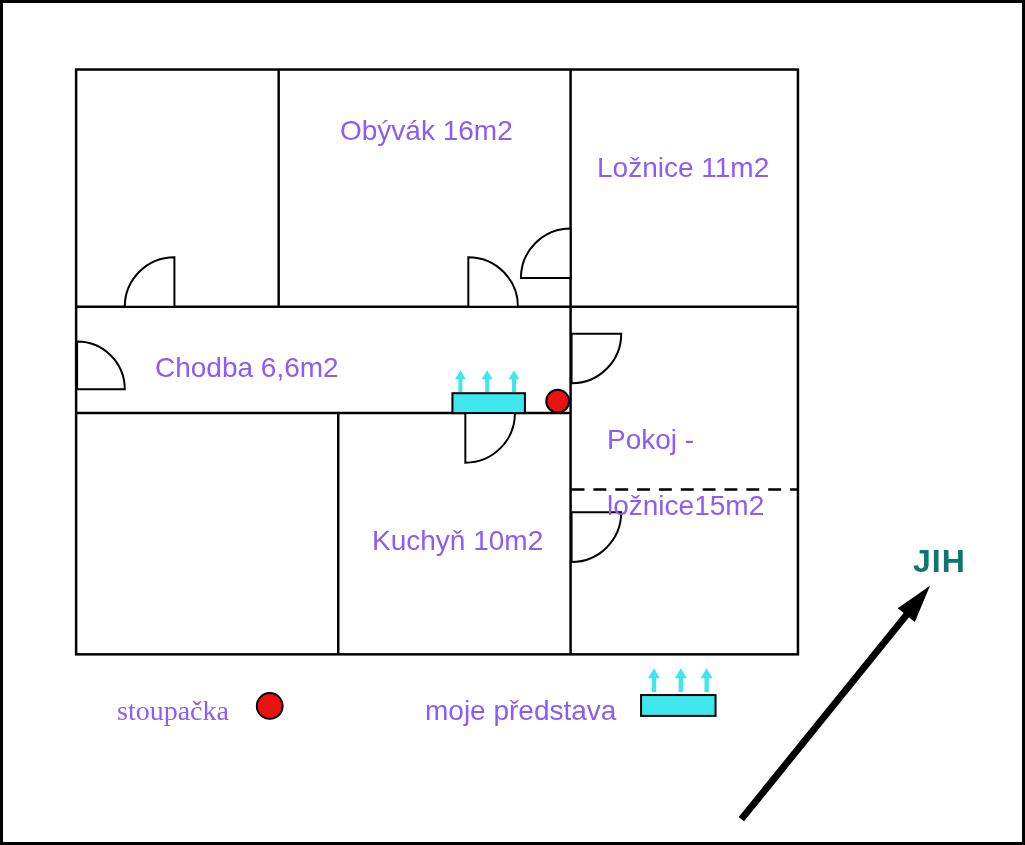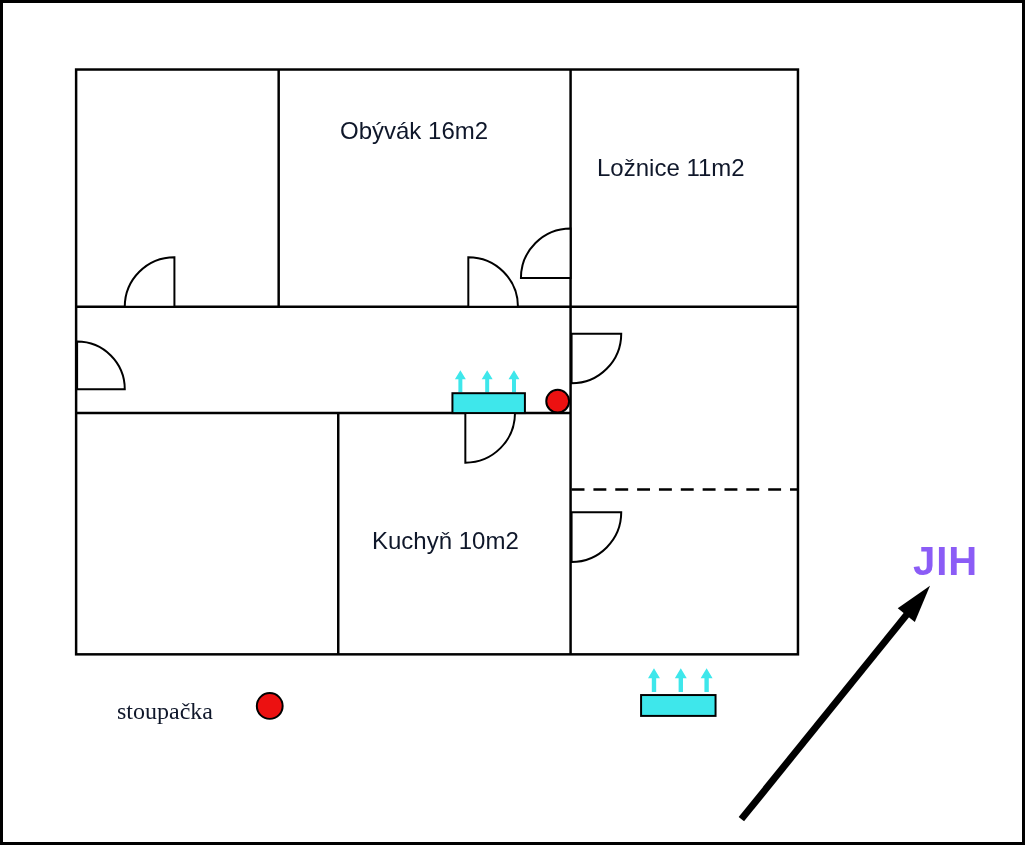--- a/index.html
+++ b/index.html
@@ -19,30 +19,30 @@
   }
   .plan-svg {
     position: absolute;
     left: 0;
     top: 0;
     width: 100%;
     height: 100%;
   }
   .label {
     position: absolute;
-    color: #0f172a;
-    font-size: 24px;
+    color: #8b5cf6;
+    font-size: 28px;
     line-height: 32px;
     white-space: nowrap;
   }
   .label.two-line { line-height: 33px; white-space: pre-line; }
   .compass-label {
     position: absolute;
-    color: #8b5cf6;
-    font-size: 40px;
+    color: #0f766e;
+    font-size: 32px;
     font-weight: bold;
     line-height: 40px;
     letter-spacing: 1px;
     white-space: nowrap;
   }
 </style>
 </head>
 <body>
 
 <div class="canvas">
@@ -89,22 +89,28 @@
     <g fill="#000000">
       <line x1="743" y1="822" x2="912" y2="613" stroke="#000000" stroke-width="7"></line>
       <polygon points="933,587 917.7,623.5 900.5,609.7"></polygon>
     </g>
   </svg>
 
   <div class="label" style="left:337px; top:112px;">Obývák 16m2</div>
 
   <div class="label" style="left:594px; top:112px;margin-top:37px;">Ložnice 11m2</div>
 
+  <div class="label" style="left:152px; top:349px;">Chodba 6,6m2</div>
 
+  <div class="label two-line" style="left:604px; top:387px;">
+    <span>Pokoj -</span><br>
+    <span>ložnice15m2</span>
+  </div>
 
   <div class="label" style="left:369px; top:522px;">Kuchyň 10m2</div>
 
   <div class="label" style="left:114px; top:692px;font-family:Liberation Serif, serif;">stoupačka</div>
 
+  <div class="label" style="left:422px; top:692px;">moje představa</div>
 
   <div class="compass-label" style="left:910px; top:538px;">JIH</div>
 
 </div>
 
 </body></html>

